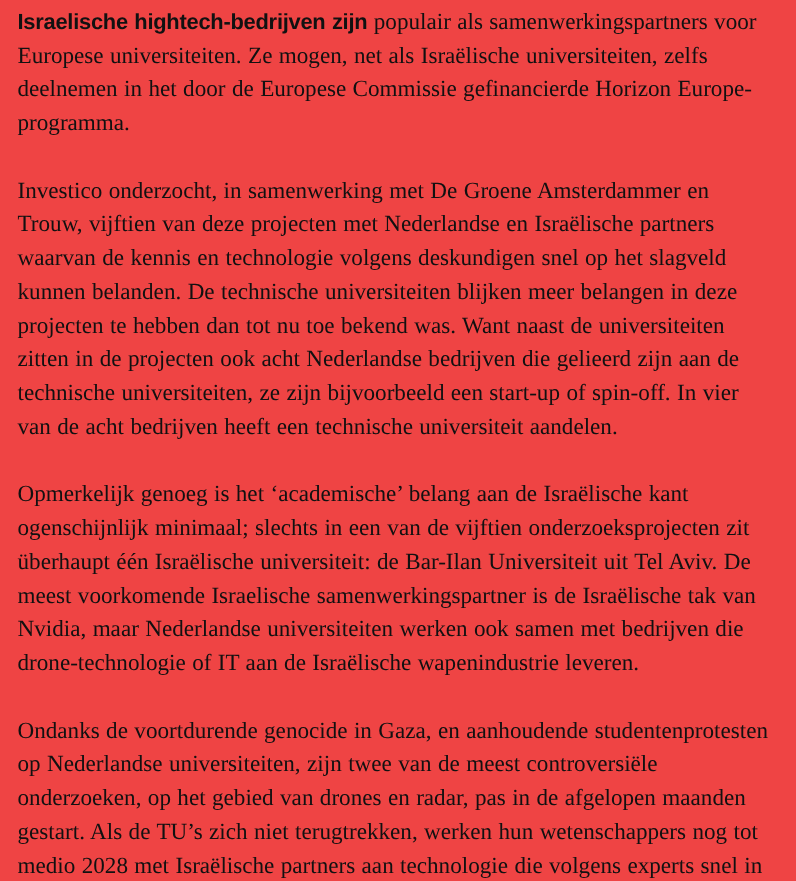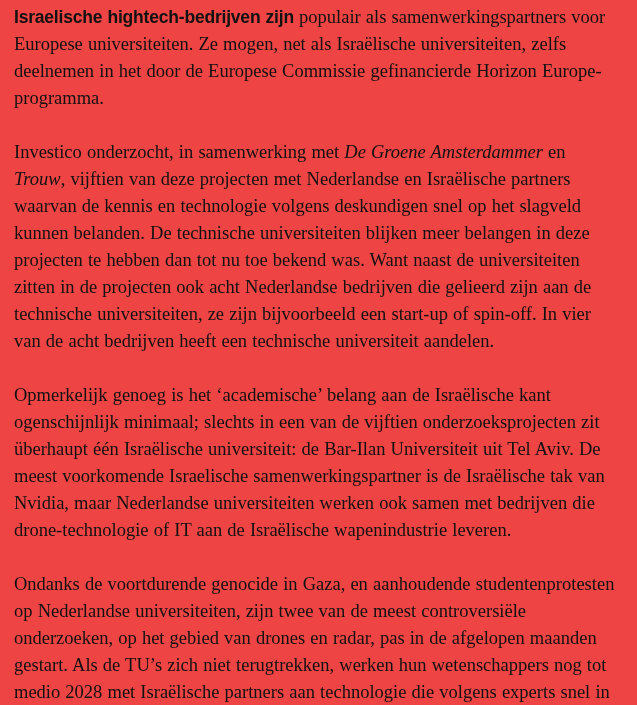--- a/index.html
+++ b/index.html
@@ -27,21 +27,20 @@
     max-width: 606px;
     word-spacing: 0.5px;
   }
   .seg-lead {
     font-family: "Liberation Sans", "DejaVu Sans", sans-serif;
     font-weight: bold;
     font-size: 17.5px;
     letter-spacing: -0.2px;
   }
   .seg-italic {
-    font-style: italic;
   }
 </style>
 </head>
 <body>
 
 <div class="page">
   <div class="article">
 
   <p><span class="seg-lead">Israelische hightech-bedrijven zijn</span><span> populair als samenwerkingspartners voor Europese universiteiten. Ze mogen, net als Israëlische universiteiten, zelfs deelnemen in het door de Europese Commissie gefinancierde Horizon Europe-programma.</span></p>
       <p><span>Investico onderzocht, in samenwerking met </span><span class="seg-italic">De Groene Amsterdammer</span><span> en </span><span class="seg-italic">Trouw</span><span>, vijftien van deze projecten met Nederlandse en Israëlische partners waarvan de kennis en technologie volgens deskundigen snel op het slagveld kunnen belanden. De technische universiteiten blijken meer belangen in deze projecten te hebben dan tot nu toe bekend was. Want naast de universiteiten zitten in de projecten ook acht Nederlandse bedrijven die gelieerd zijn aan de technische universiteiten, ze zijn bijvoorbeeld een start-up of spin-off. In vier van de acht bedrijven heeft een technische universiteit aandelen.</span></p>

